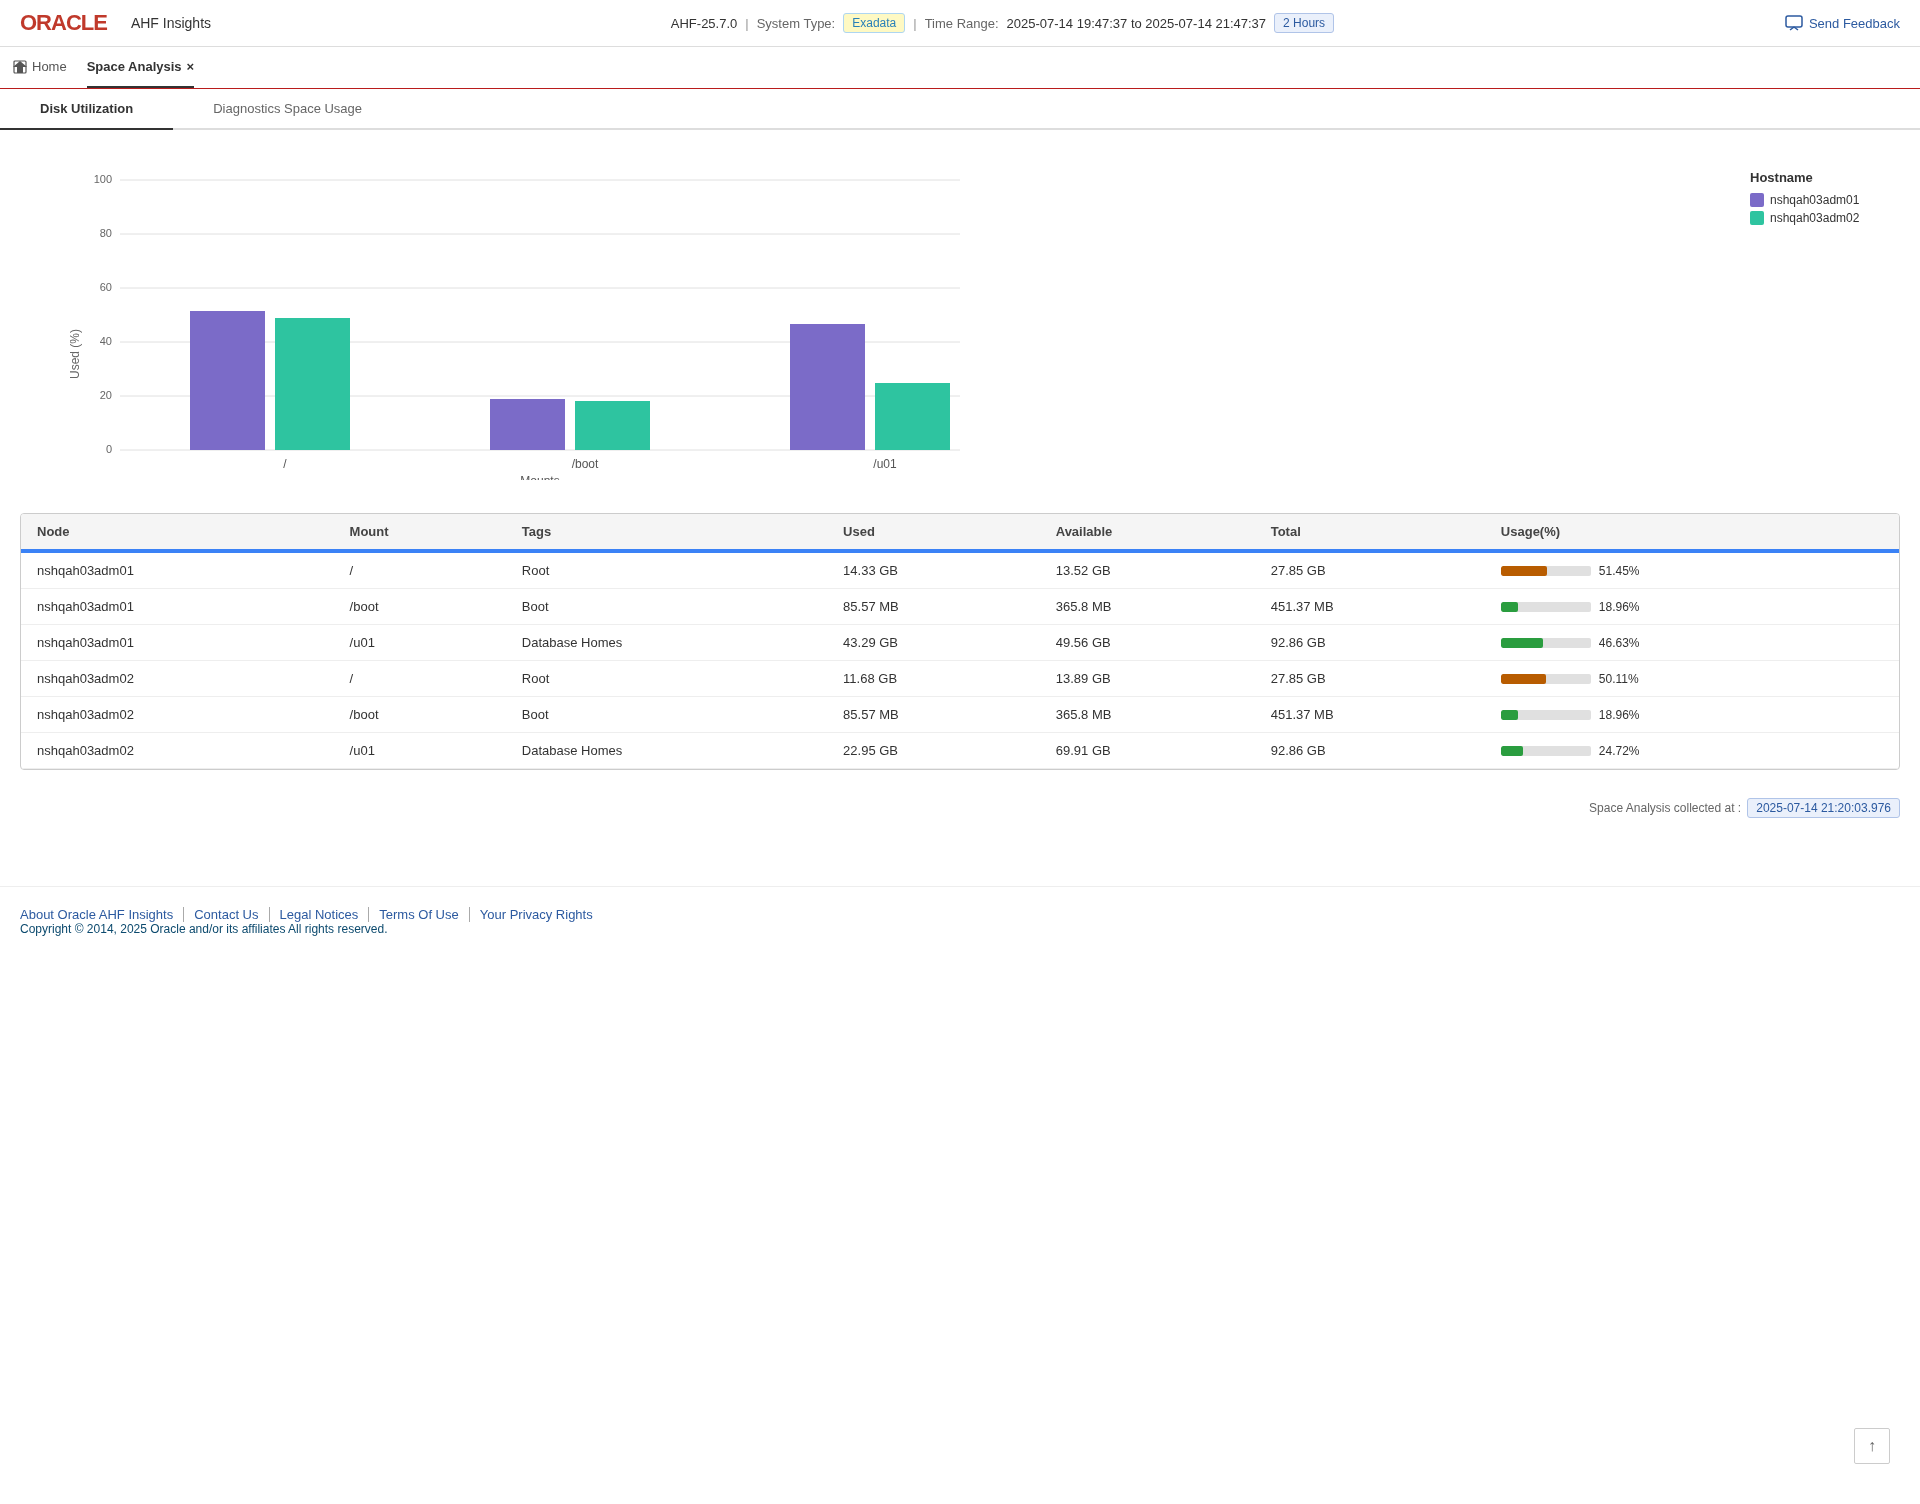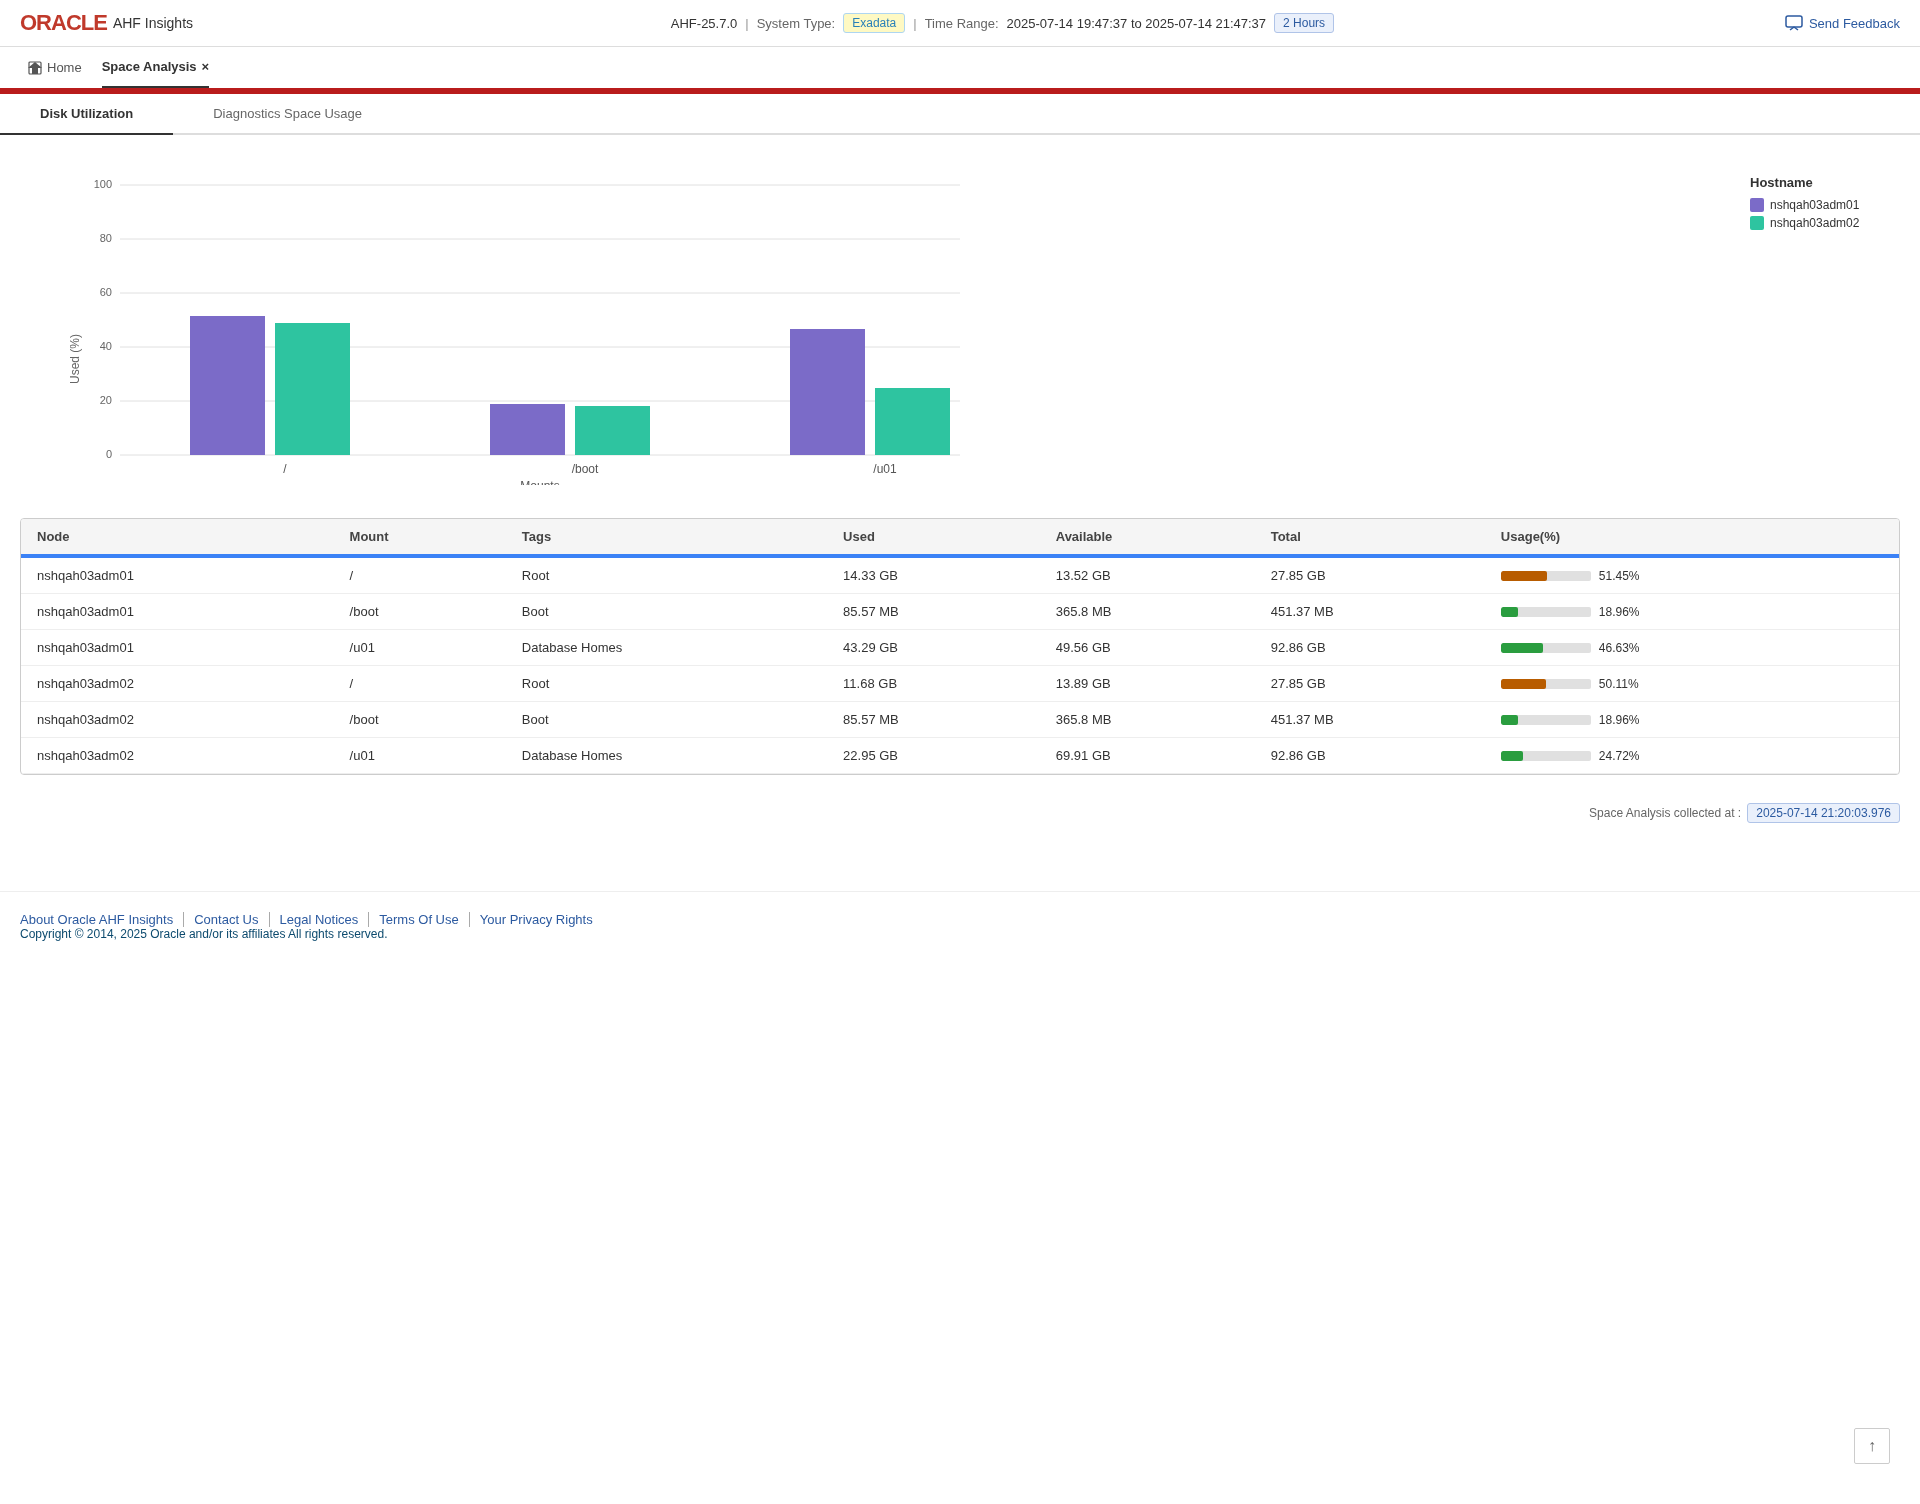--- a/index.html
+++ b/index.html
@@ -46,23 +46,23 @@
       display: flex;
       align-items: center;
       gap: 6px;
       color: #2c5aa0;
       cursor: pointer;
     }
 
     
     .nav-tabs {
       display: flex;
-      align-items: center;
-      padding: 0 28px;
-      border-bottom: 6px solid #b91c1c;
+      align-items: flex-start;
+      padding: 0 13px;
+      border-bottom: 1px solid #b91c1c;
       gap: 20px;
     }
     .nav-home {
       display: flex;
       align-items: center;
       gap: 5px;
       padding: 12px 0;
       color: #555;
       cursor: pointer;
     }
@@ -259,21 +259,21 @@
     
     .table-scroll-wrap {
       max-height: 320px;
       overflow-y: auto;
     }
   </style>
 </head>
 <body>
 
 <div class="header">
-  <div style="display:flex;align-items:center;min-width:200px;">
+  <div style="display:flex;align-items:center;min-width:200px;gap:18px;">
     <span class="logo-oracle">ORACLE</span>
     <span class="logo-ahf">AHF Insights</span>
   </div>
   <div class="header-center">
     <span class="header-version">AHF-25.7.0</span>
     <span class="header-sep">|</span>
     <span class="header-label">System Type:</span>
     <span class="badge-exadata">Exadata</span>
     <span class="header-sep">|</span>
     <span class="header-label">Time Range:</span>

